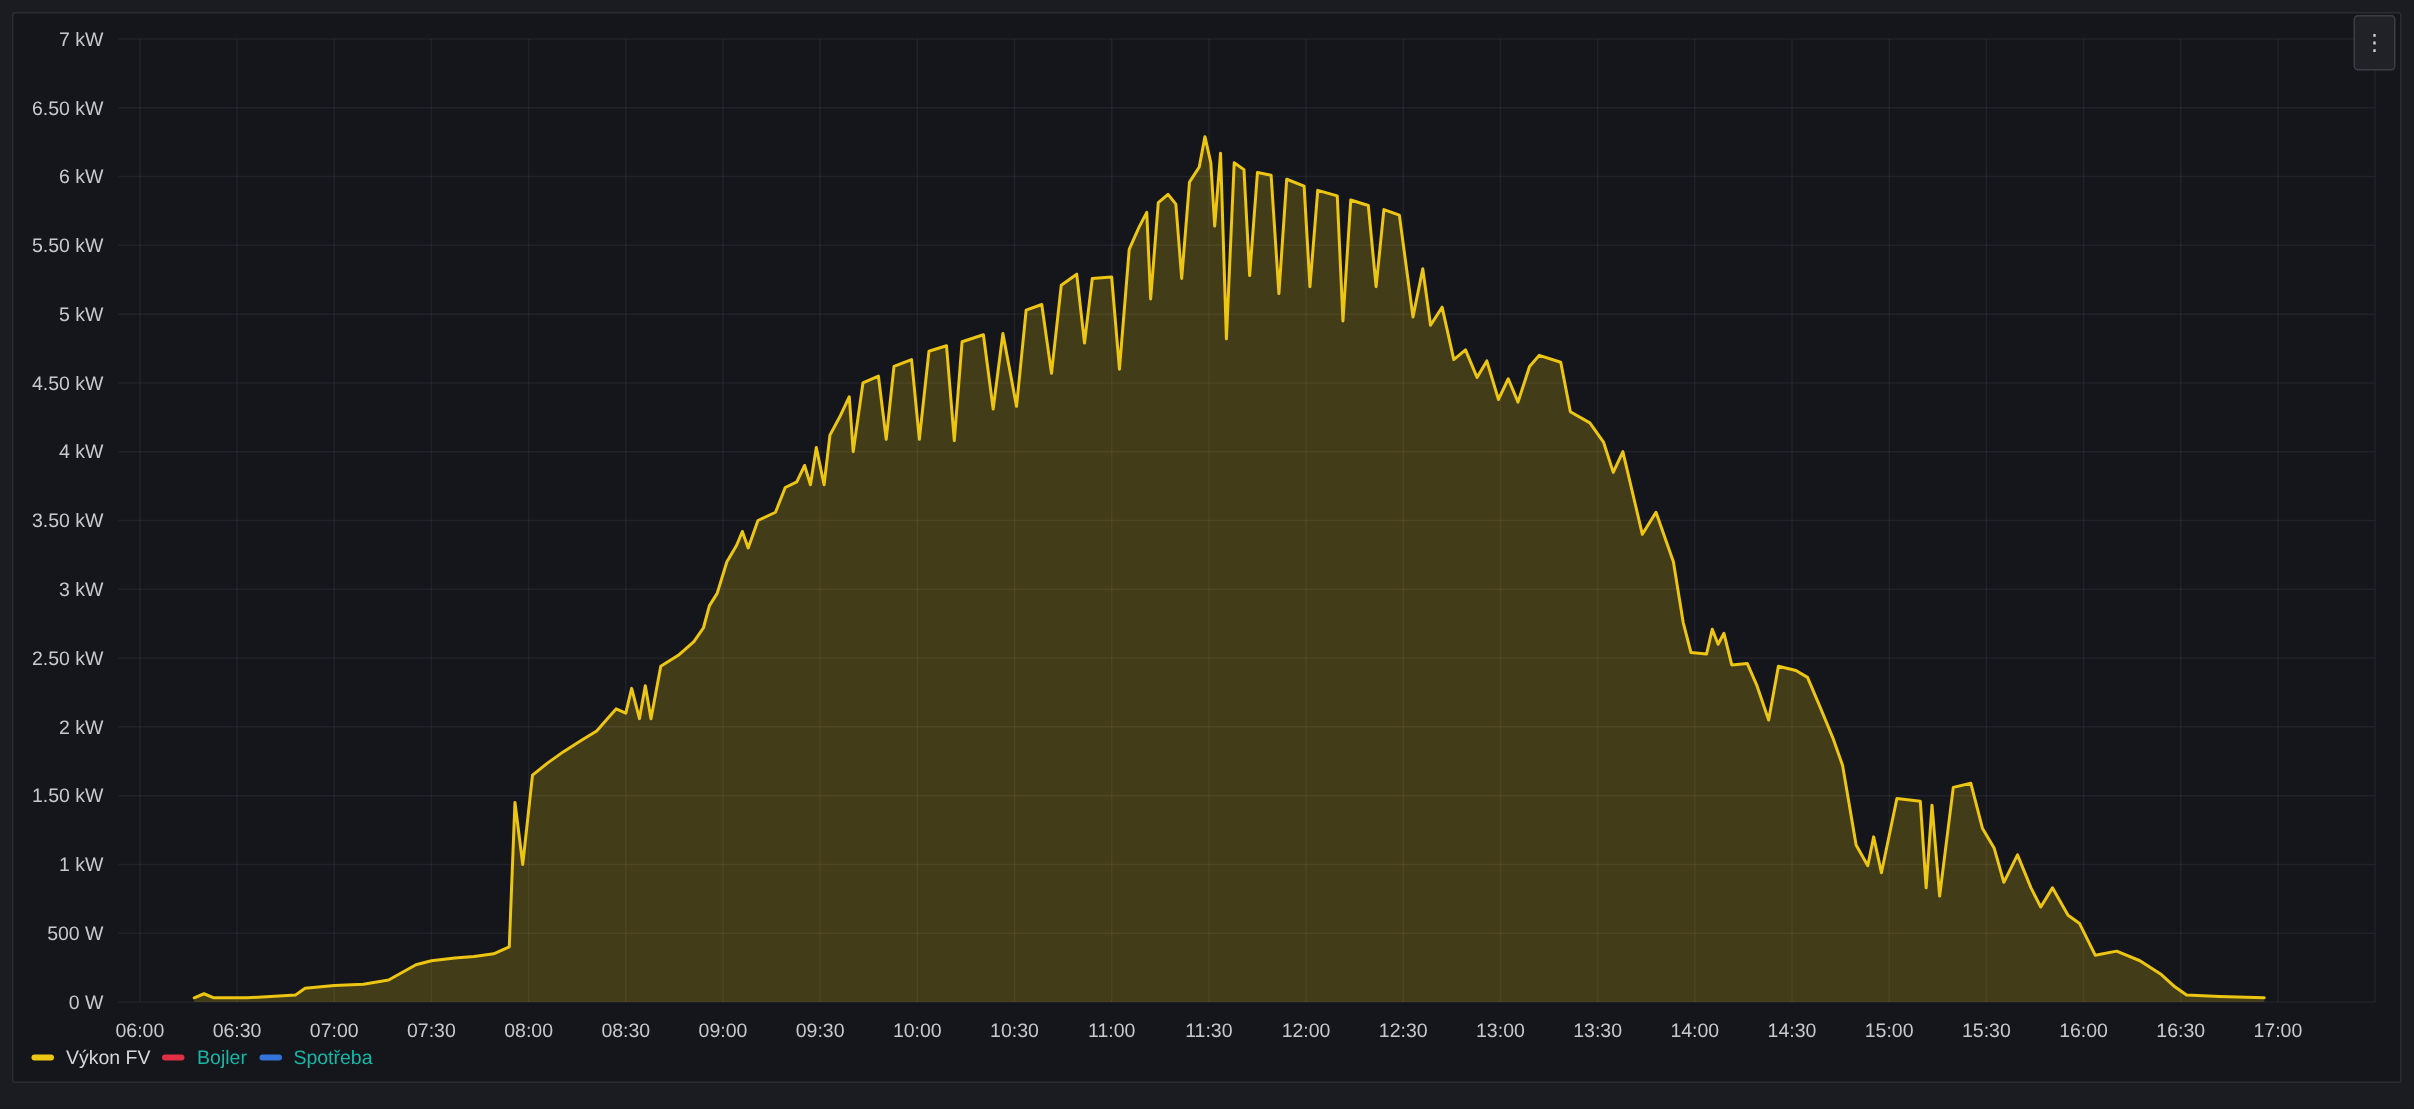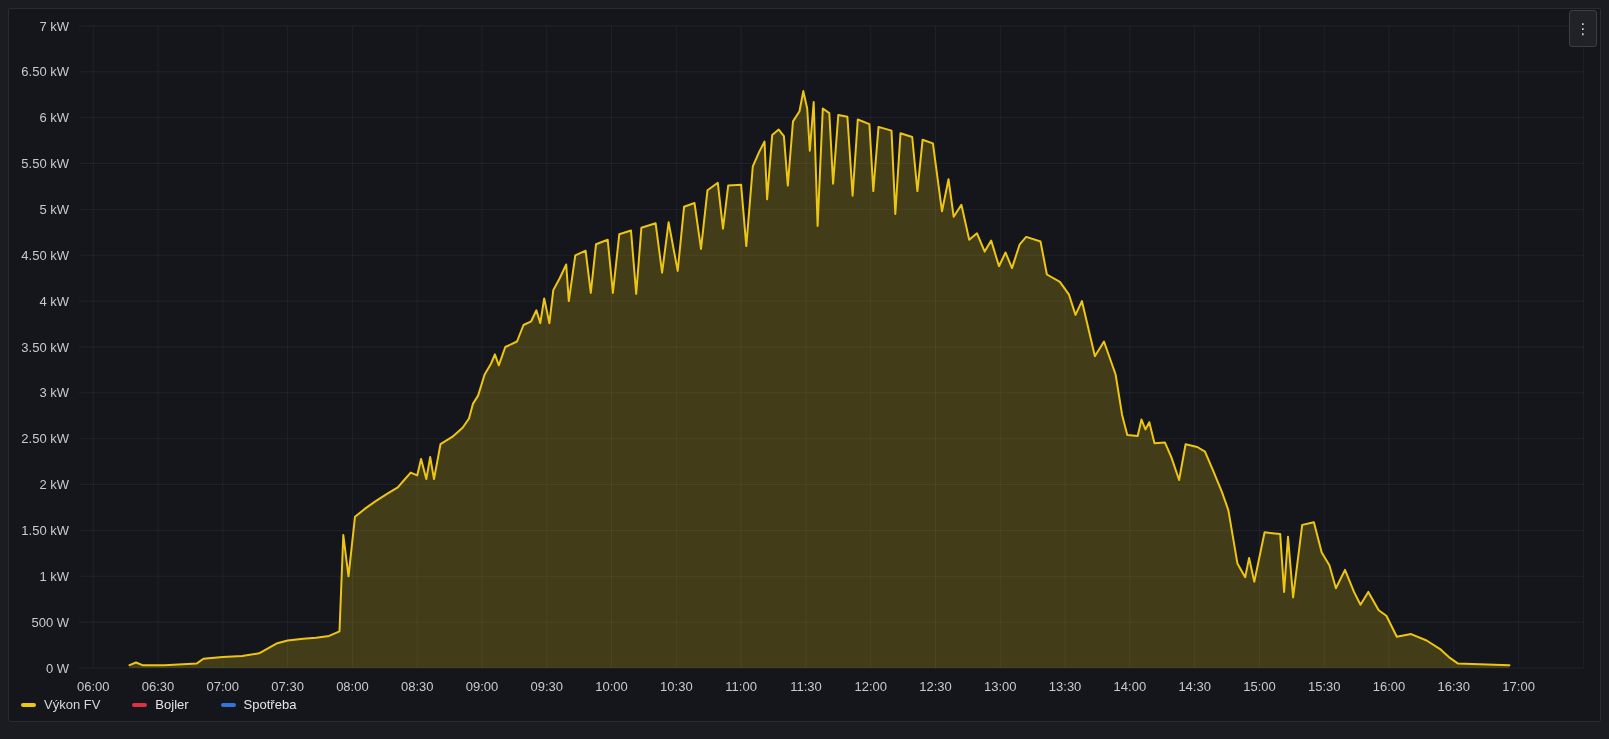--- a/index.html
+++ b/index.html
@@ -10,27 +10,27 @@
   }
   .panel svg{position:absolute;left:0;top:0;display:block;}
   .tick-text{fill:#c8c9ce;font-size:13px;font-family:"Liberation Sans","DejaVu Sans",sans-serif;}
   .menu-btn{
     position:absolute;top:1px;right:3px;width:26px;height:35px;
     background:#202228;border:1px solid #3c3e46;border-radius:3px;
     display:flex;align-items:center;justify-content:center;cursor:pointer;
   }
   .menu-btn .dots{color:#cfd0d4;font-size:15px;line-height:1;letter-spacing:0;}
   .legend{
-    position:absolute;left:12px;top:688px;display:flex;align-items:center;gap:32px;
+    position:absolute;left:12px;top:688px;display:flex;align-items:center;gap:8px;
     font-size:13px;
   }
   .legend-item{display:flex;align-items:center;gap:8px;cursor:pointer;}
   .legend-item .dash{display:inline-block;width:15px;height:4px;border-radius:2px;background:#888;}
   .legend-item .lbl{color:#d5d6da;}
-  .legend-item.dim .lbl{color:#e5e5e5;}
+  .legend-item.dim .lbl{color:#14b8a6;}
 </style>
 </head>
 <body>
 
 <div class="stage">
   <div class="panel">
     <svg id="chart" width="1591" height="712" viewBox="0 0 1591 712">
         <line x1="70" x2="1574.4" y1="659" y2="659" stroke="rgba(204,204,220,0.07)" stroke-width="1"></line>
         <line x1="70" x2="1574.4" y1="613.1428571428571" y2="613.1428571428571" stroke="rgba(204,204,220,0.07)" stroke-width="1"></line>
         <line x1="70" x2="1574.4" y1="567.2857142857143" y2="567.2857142857143" stroke="rgba(204,204,220,0.07)" stroke-width="1"></line>

